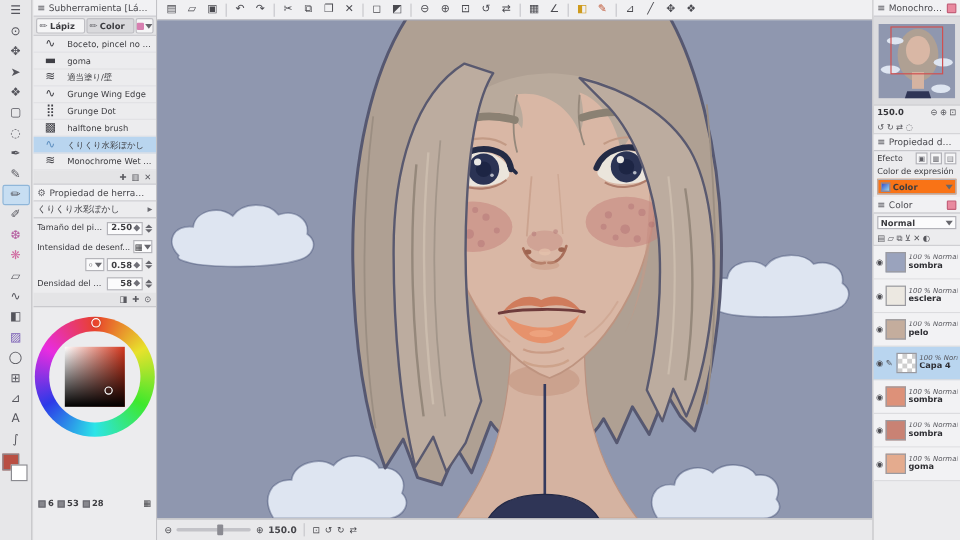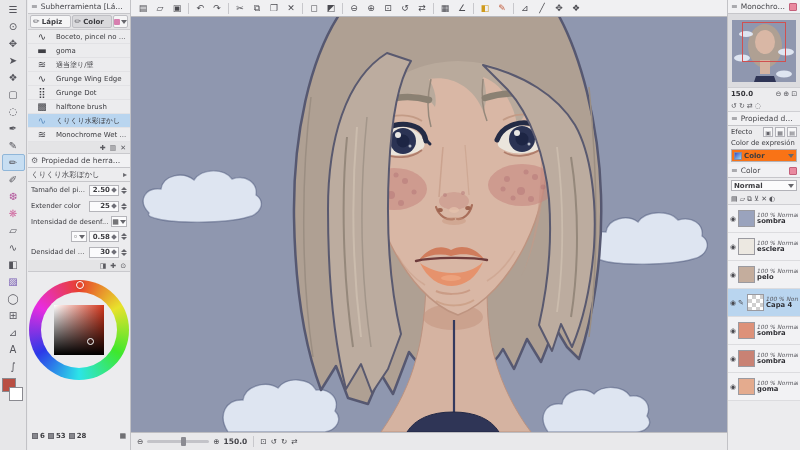--- a/index.html
+++ b/index.html
@@ -189,31 +189,20 @@
       <span class="plabel">Tamaño del pincel</span>
       <span class="pval">
           <b>2.50</b>
           <i class="diam"></i>
         </span>
       <span class="spin">
           <i class="up"></i>
           <i class="dn"></i>
         </span>
     </div>
-    <div class="prow">
-      <span class="plabel">Extender color</span>
-      <span class="pval">
-          <b>25</b>
-          <i class="diam"></i>
-        </span>
-      <span class="spin">
-          <i class="up"></i>
-          <i class="dn"></i>
-        </span>
-    </div>
     <div style="height:30px;padding:0 3px;">
       <div style="display:flex;align-items:center;gap:2px;height:15px;">
         <span class="plabel">Intensidad de desenf...</span>
         <span class="dropmini">
             <b>▦</b>
             <i class="tri"></i>
           </span>
       </div>
       <div style="display:flex;align-items:center;gap:2px;height:15px;justify-content:flex-end;">
         <span class="dropmini">
@@ -226,21 +215,21 @@
           </span>
         <span class="spin">
             <i class="up"></i>
             <i class="dn"></i>
           </span>
       </div>
     </div>
     <div class="prow">
       <span class="plabel">Densidad del pincel</span>
       <span class="pval">
-          <b>30</b>
+          <b>58</b>
           <i class="diam"></i>
         </span>
       <span class="spin">
           <i class="up"></i>
           <i class="dn"></i>
         </span>
     </div>
     <div class="panelfoot">
       <span>◨</span>
       <span>✚</span>

